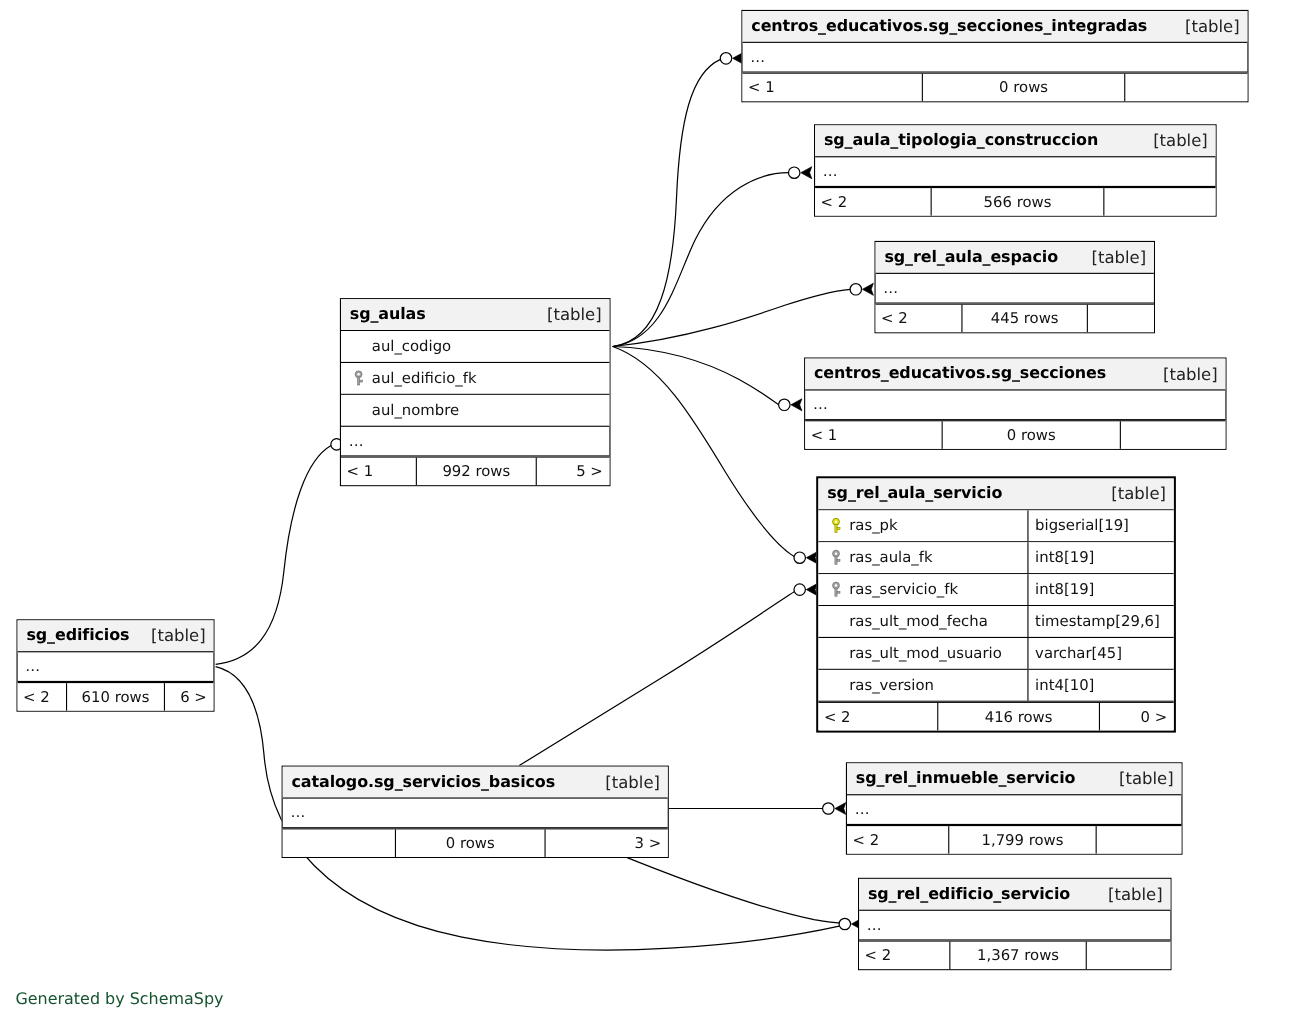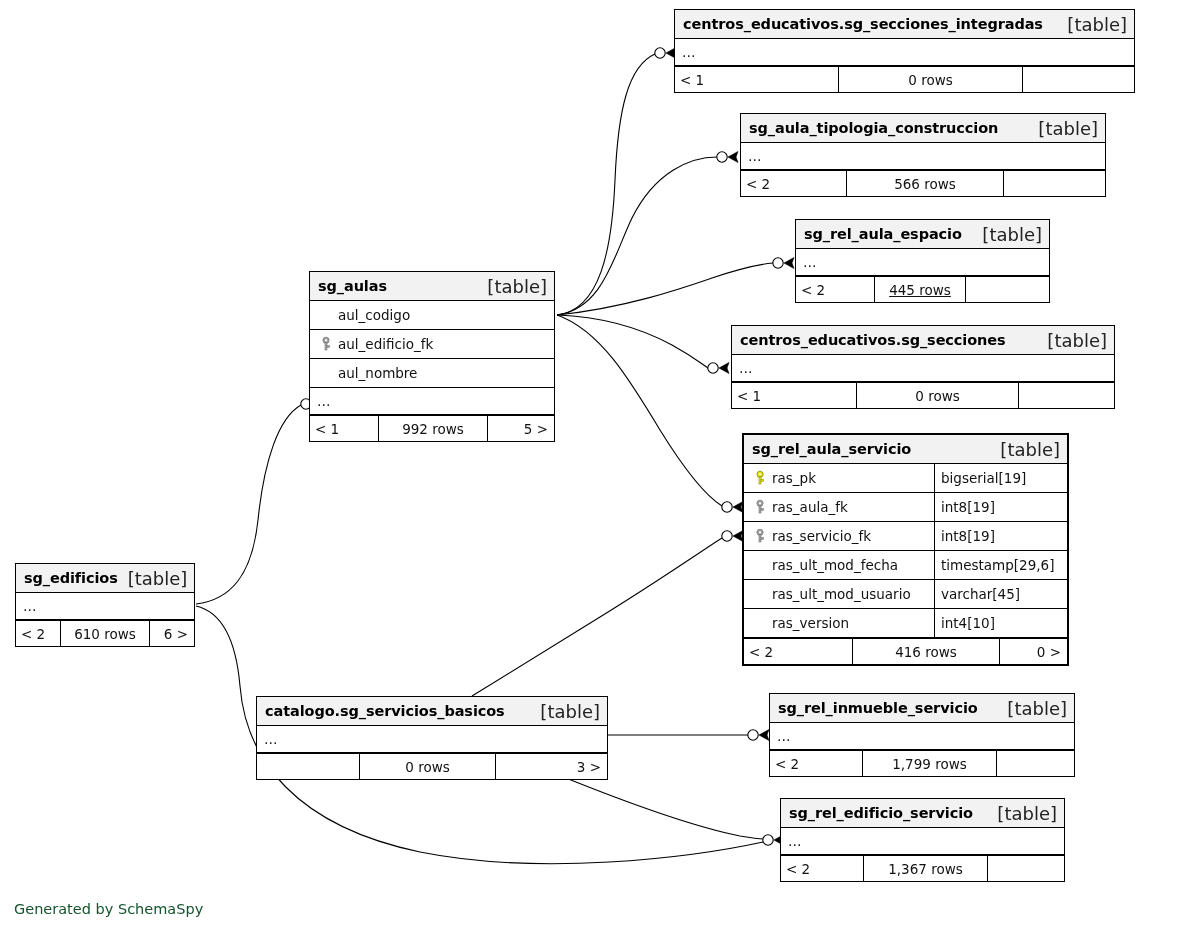--- a/index.html
+++ b/index.html
@@ -65,21 +65,21 @@
     white-space: nowrap;
   }
   .tbl-name {
     font-weight: bold;
     font-size: 14.5px;
     color: #000000;
     letter-spacing: -0.1px;
   }
   .tbl-tag {
     margin-left: auto;
-    font-size: 18px;
+    font-size: 15px;
     color: #222222;
     padding-left: 10px;
   }
   .tbl-row {
     box-sizing: border-box;
     display: flex;
     height: 29px;
     border-bottom: 1px solid #000000;
     background: #ffffff;
   }
@@ -263,21 +263,21 @@
   </div>
 
   <div class="tbl" style="left:795px; top:219px; width:255px;">
     <div class="tbl-head">
       <span class="tbl-name">sg_rel_aula_espacio</span>
       <span class="tbl-tag">[table]</span>
     </div>
     <div class="ellipsis-row">…</div>
     <div class="tbl-foot">
       <div class="foot-cell foot-left" style="width:78px;">&lt; 2</div>
-      <div class="foot-cell foot-mid" style="width:92px;text-decoration:underline;">445 rows</div>
+      <div class="foot-cell foot-mid" style="width:115px;">445 rows</div>
       <div class="foot-cell foot-right" style="flex:1 1 auto;"></div>
     </div>
   </div>
 
   <div class="tbl" style="left:731px; top:325px; width:384px;">
     <div class="tbl-head">
       <span class="tbl-name">centros_educativos.sg_secciones</span>
       <span class="tbl-tag">[table]</span>
     </div>
     <div class="ellipsis-row">…</div>

